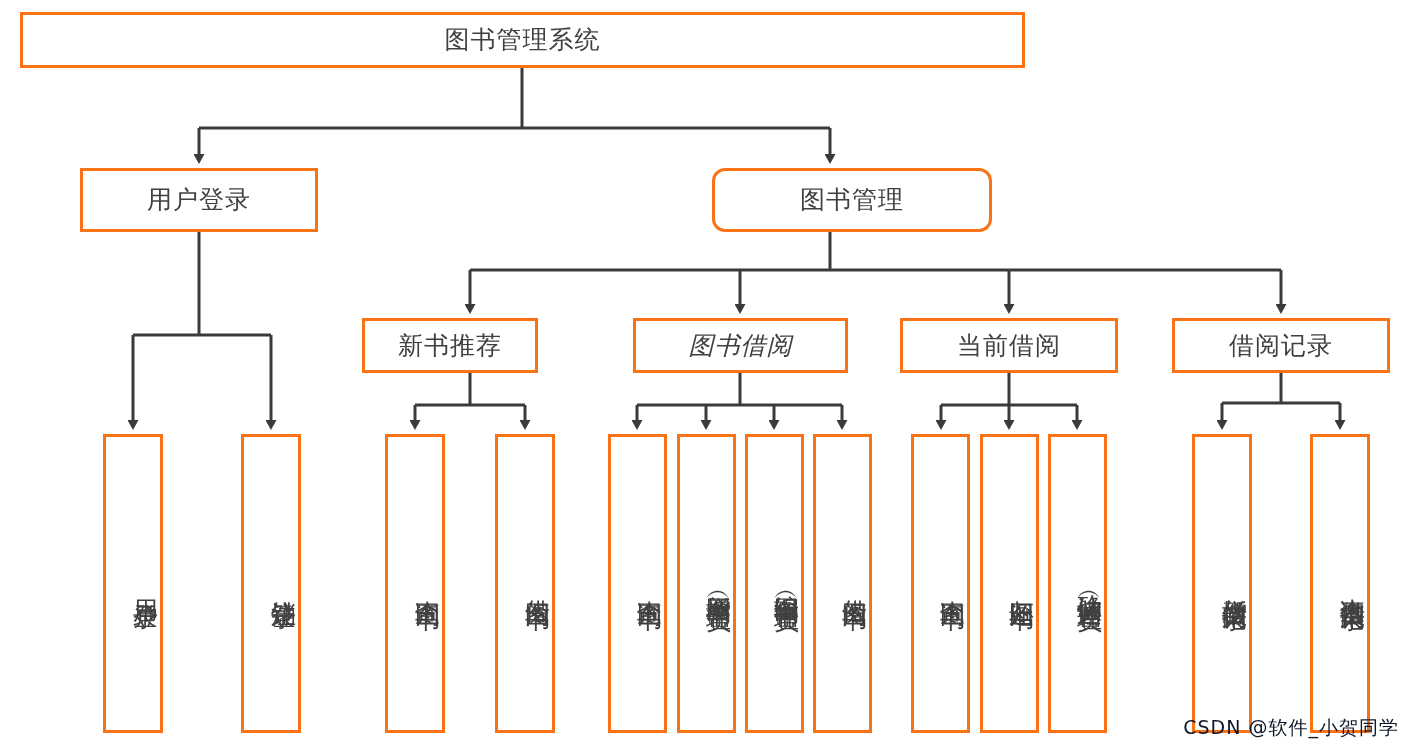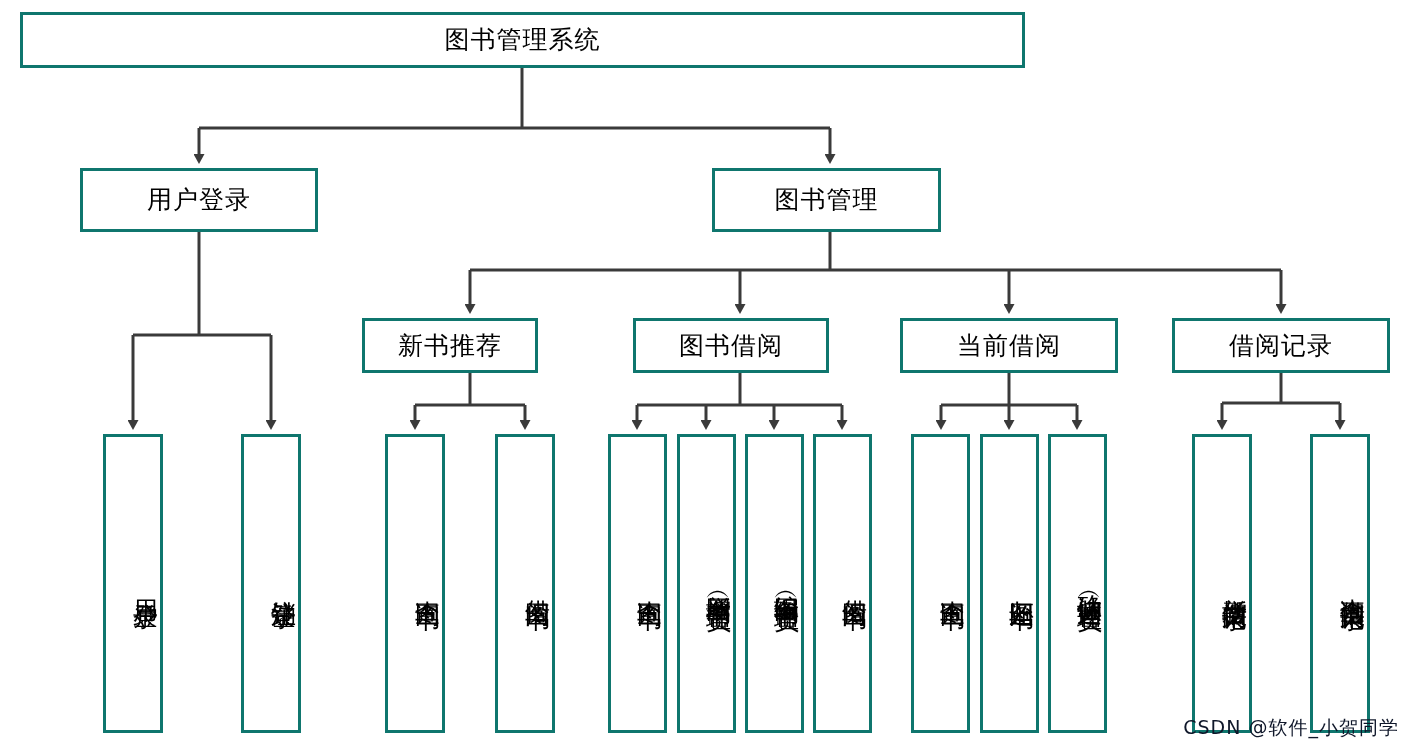--- a/index.html
+++ b/index.html
@@ -18,25 +18,25 @@
     position:absolute;
     left:0;top:0;
     width:1405px;
     height:747px;
     pointer-events:none;
   }
   .node{
     position:absolute;
     box-sizing:border-box;
     background:#ffffff;
-    border:3px solid #0f766e;
+    border:3px solid #f97316;
     display:flex;
     align-items:center;
     justify-content:center;
-    color:#000000;
+    color:#404040;
   }
   .node.horiz{
     font-size:25px;
     line-height:1.1;
     letter-spacing:1px;
   }
   .node.vert{
     writing-mode:vertical-rl;
     text-orientation:upright;
     font-size:25px;
@@ -119,29 +119,29 @@
   </svg>
 
   <div class="node horiz" style="left:20px;top:12px;width:1005px;height:56px;">
     <span>图书管理系统</span>
   </div>
 
   <div class="node horiz" style="left:80px;top:168px;width:238px;height:64px;">
     <span>用户登录</span>
   </div>
 
-  <div class="node horiz" style="left:712px;top:168px;width:229px;height:64px;">
+  <div class="node horiz" style="left:712px;top:168px;width:280px;height:64px;border-radius:13px;">
     <span>图书管理</span>
   </div>
 
   <div class="node horiz" style="left:362px;top:318px;width:176px;height:55px;">
     <span>新书推荐</span>
   </div>
 
-  <div class="node horiz" style="left:633px;top:318px;width:196px;height:55px;">
+  <div class="node horiz" style="left:633px;top:318px;width:215px;height:55px;font-style:italic;">
     <span>图书借阅</span>
   </div>
 
   <div class="node horiz" style="left:1172px;top:318px;width:218px;height:55px;">
     <span>借阅记录</span>
   </div>
 
   <div class="node horiz" style="left:900px;top:318px;width:218px;height:55px;">
     <span>当前借阅</span>
   </div>

